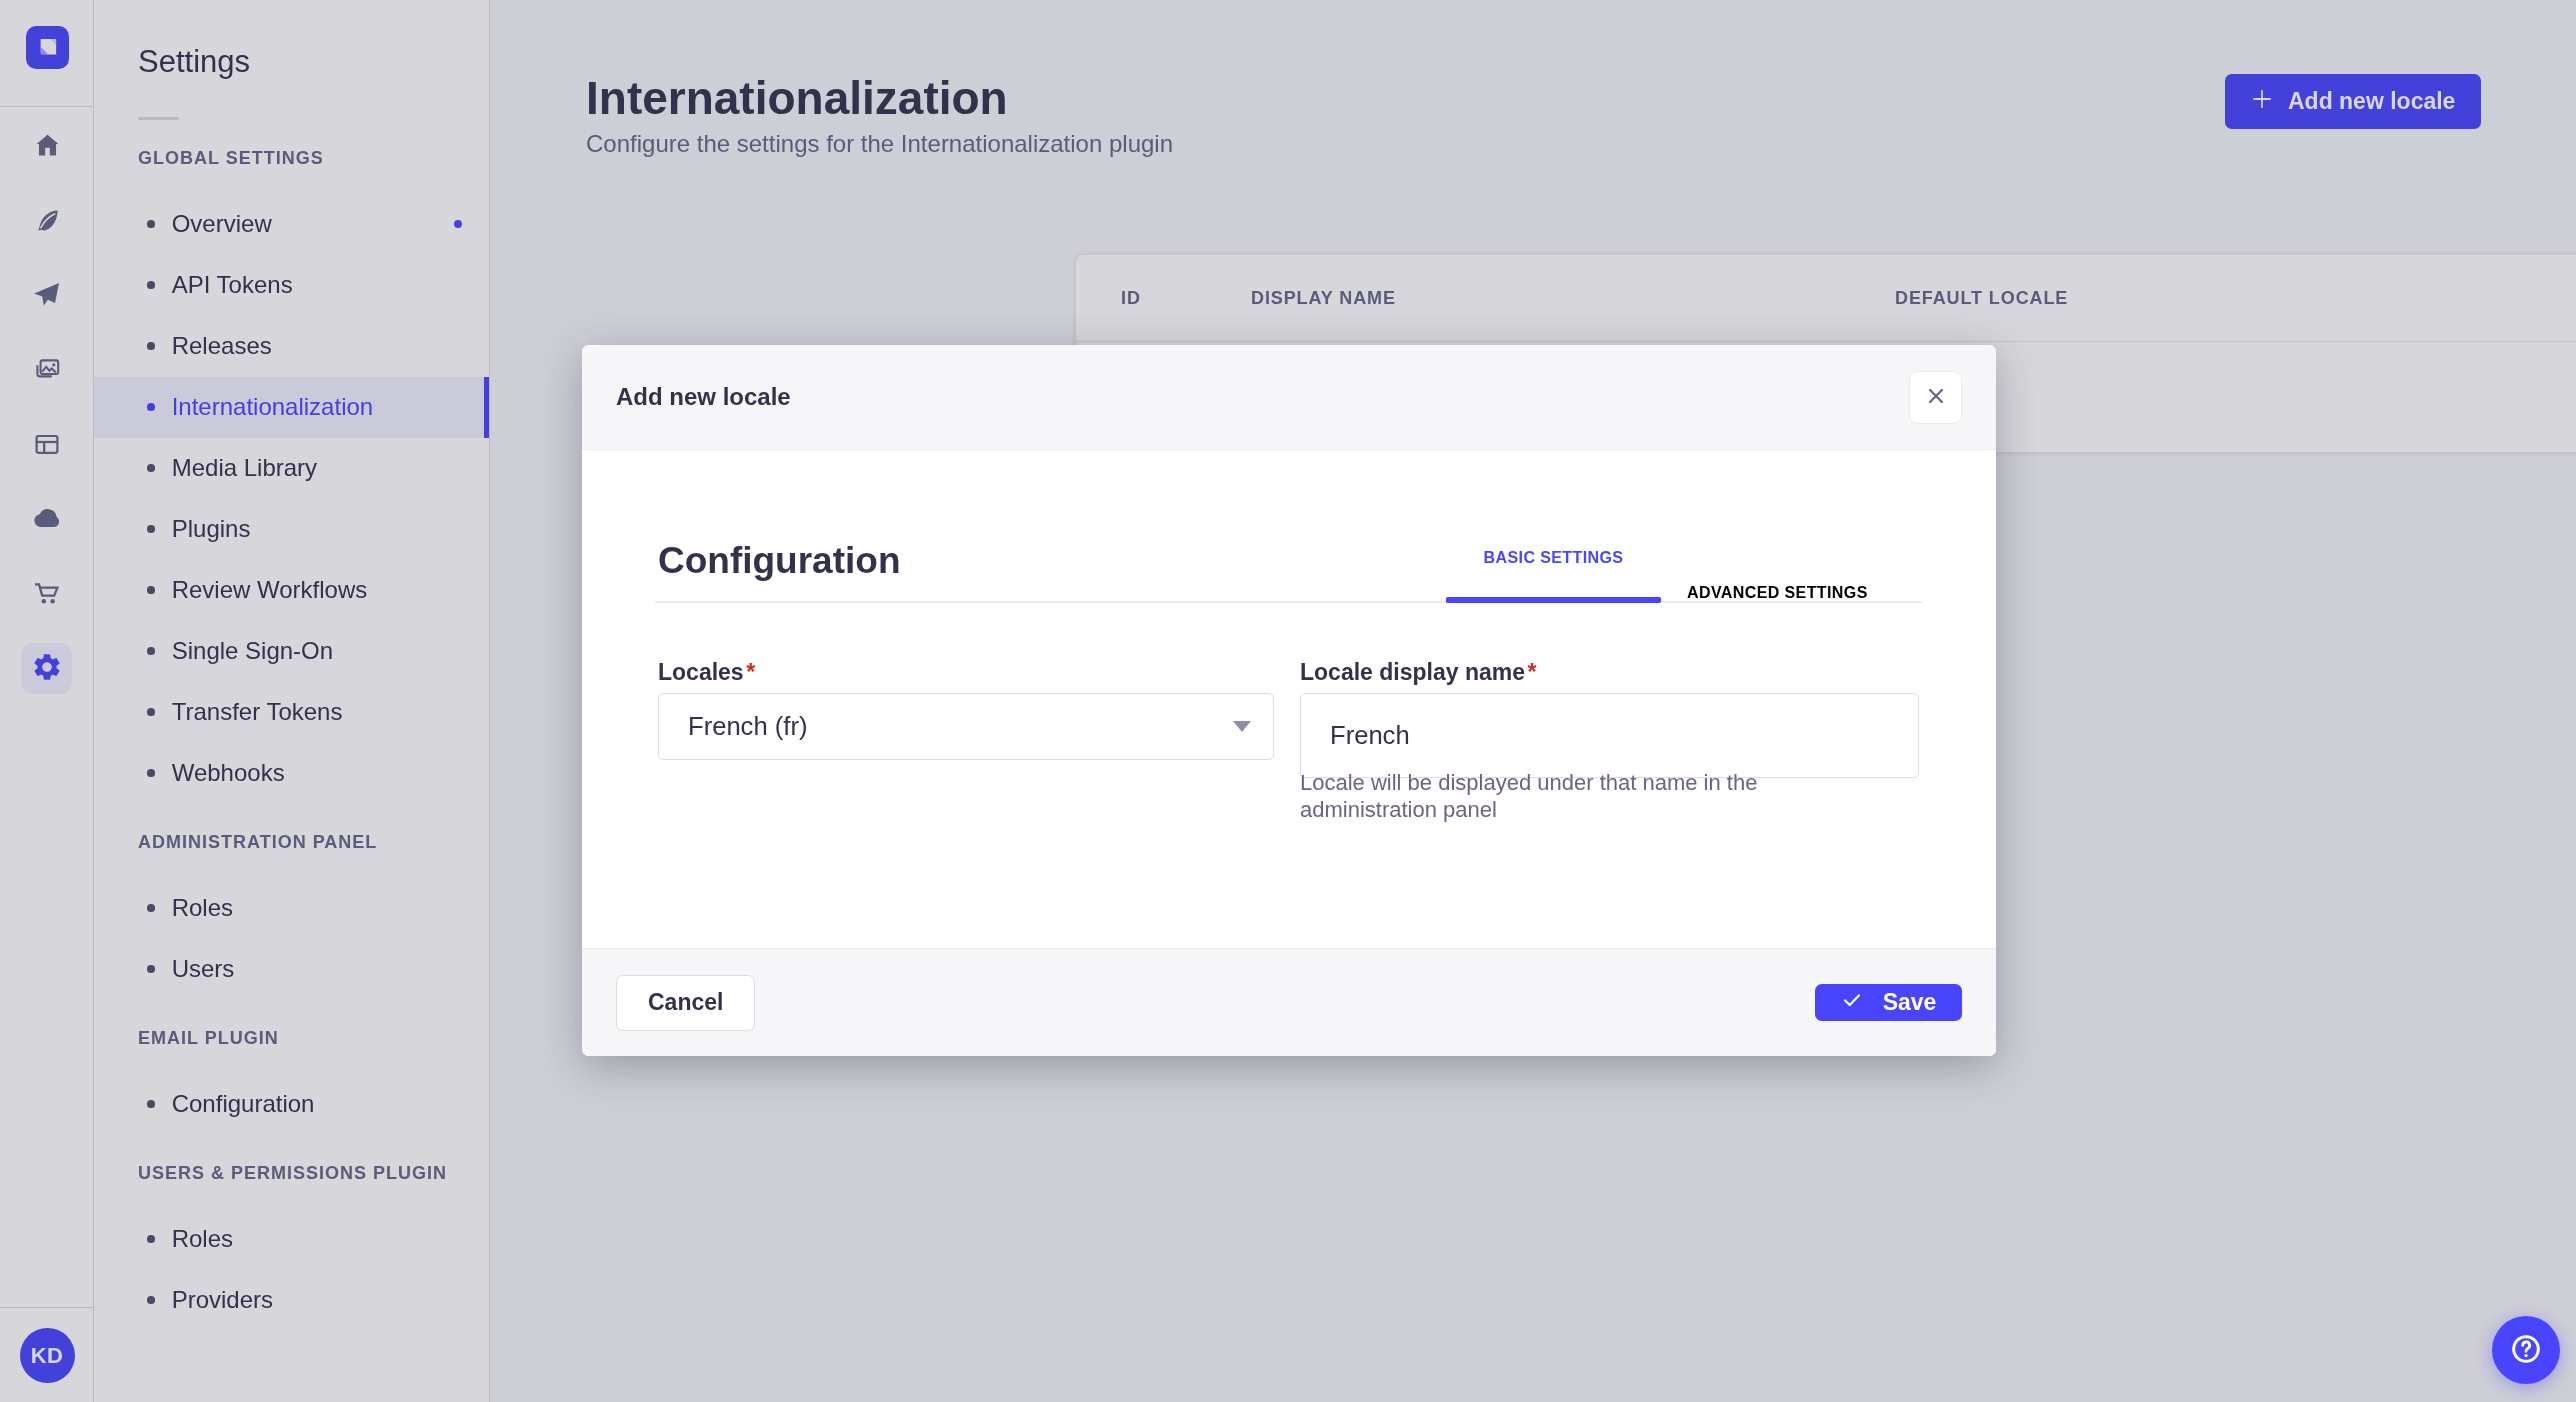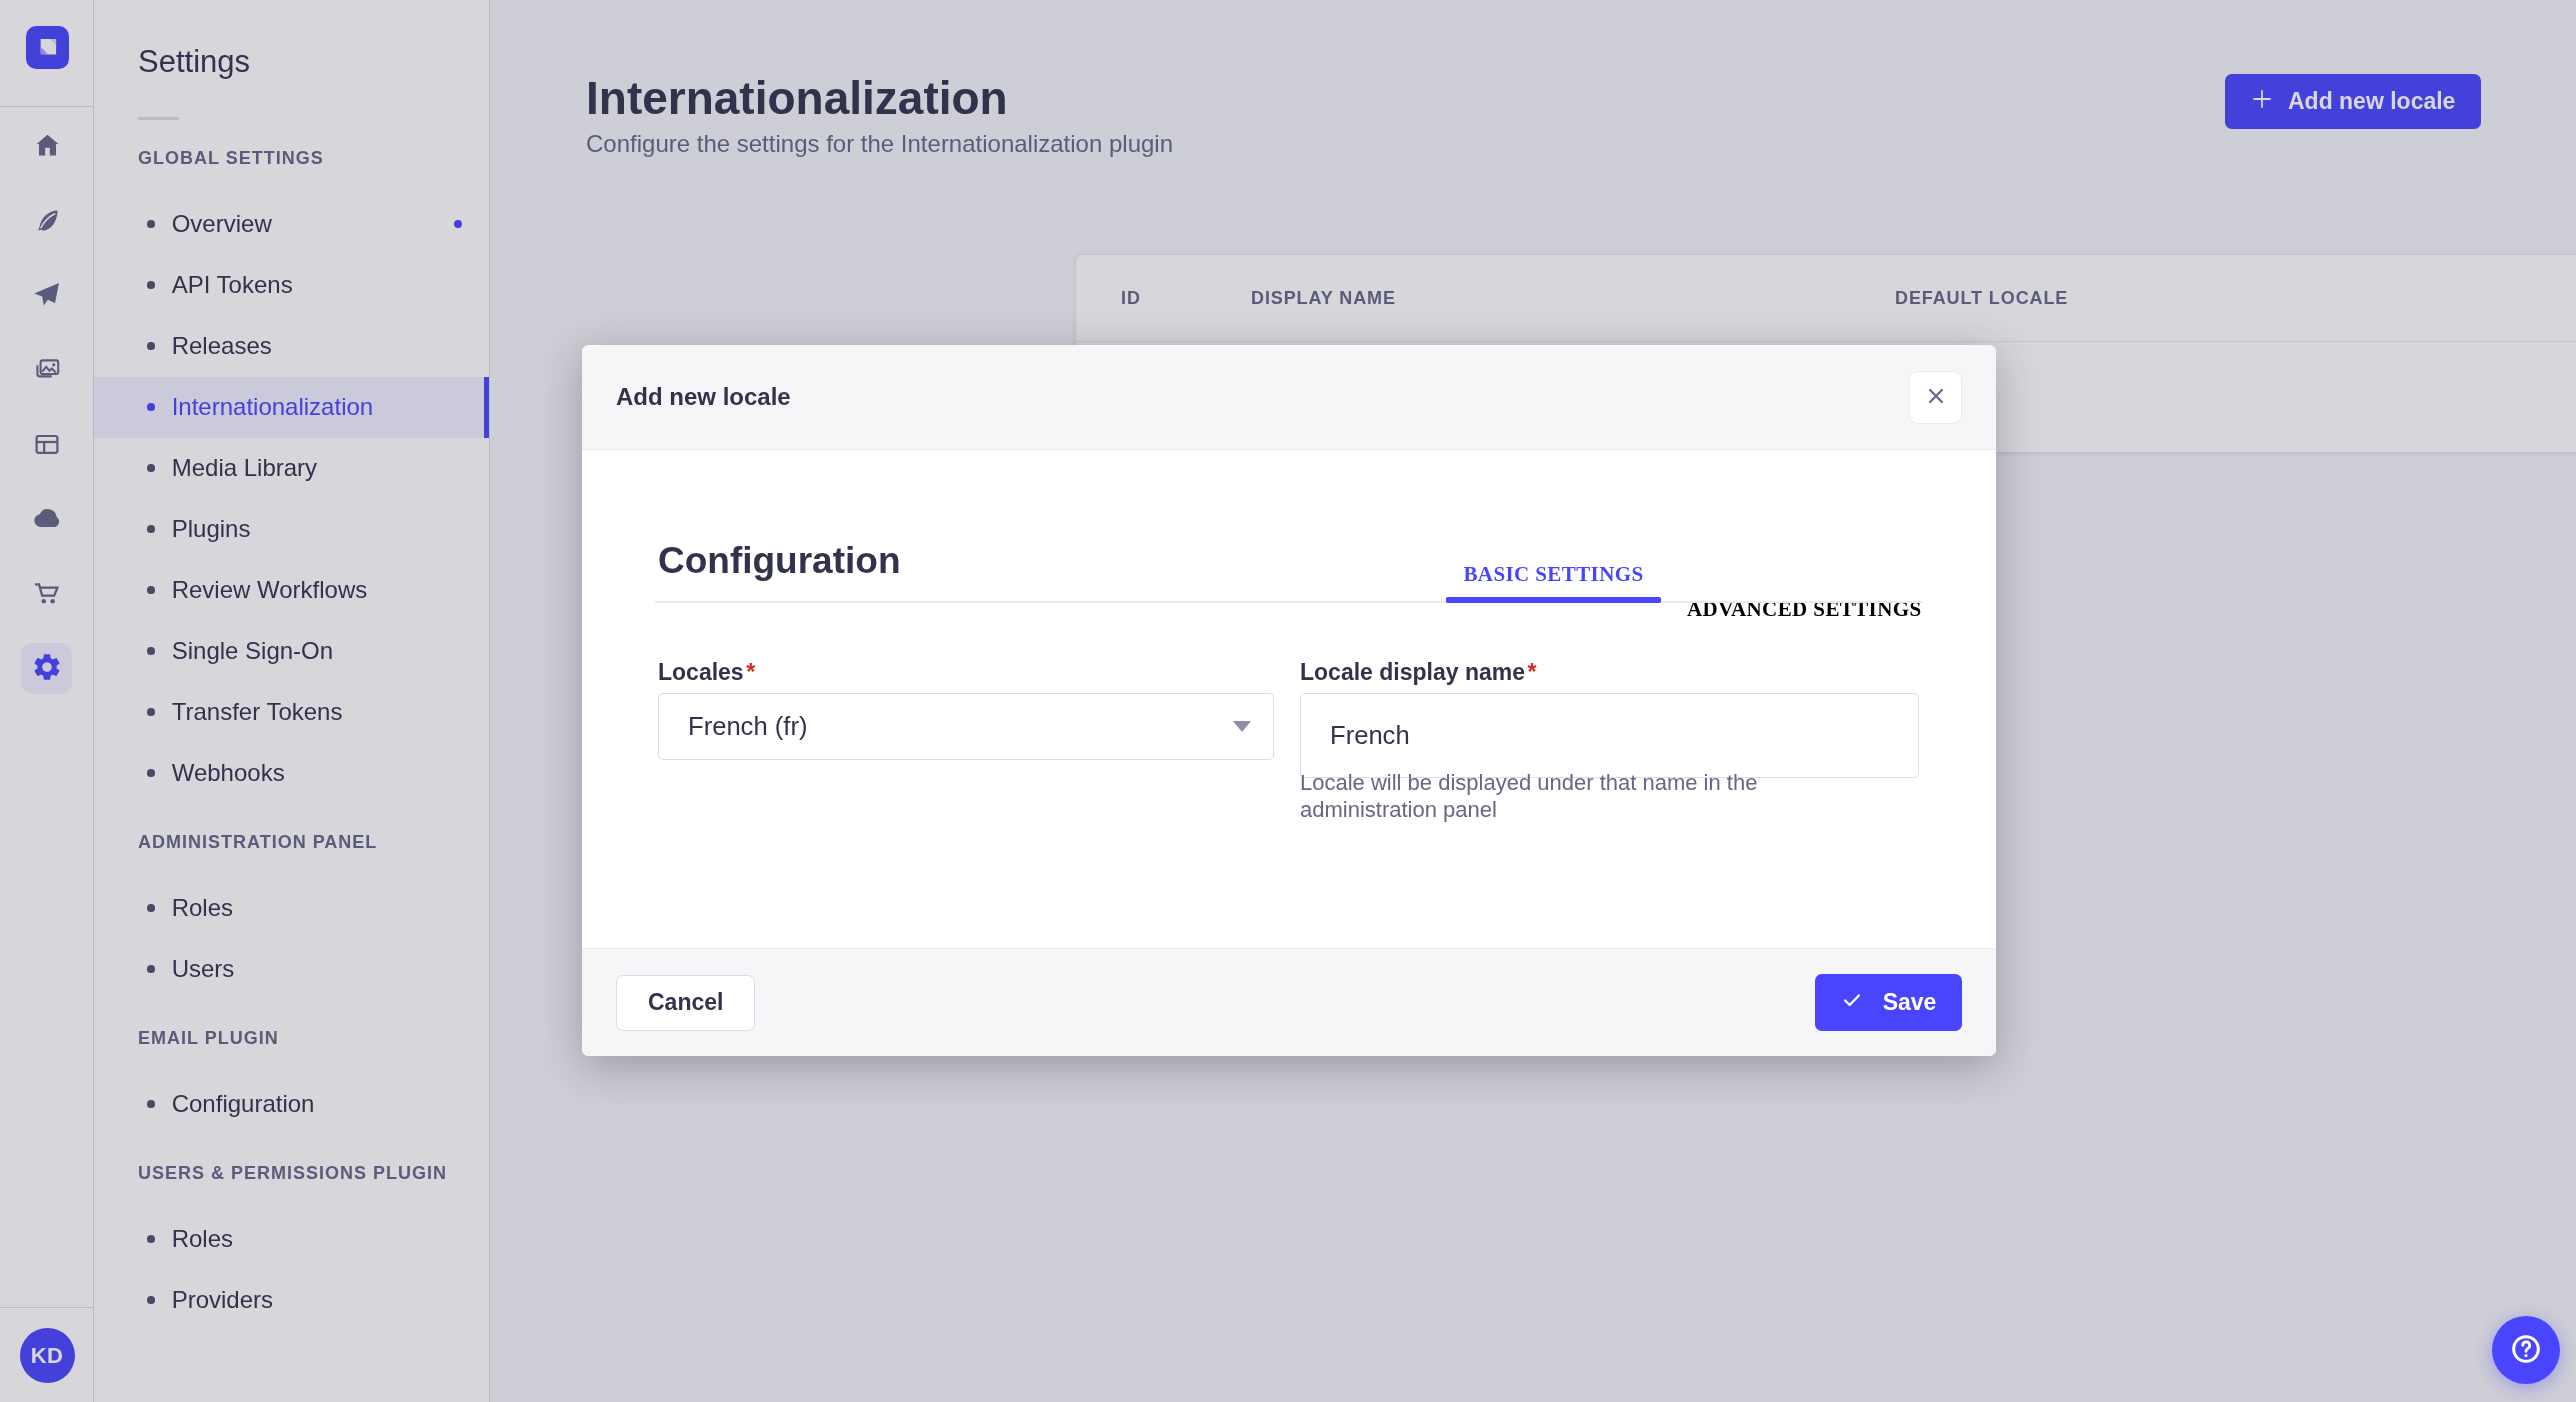--- a/index.html
+++ b/index.html
@@ -40,35 +40,35 @@
   .table-row { position:relative; height:108px; }
 
   
   .overlay { position:fixed; inset:0; background:rgba(50,50,77,.2); z-index:50; }
   .modal { position:fixed; left:582px; top:345px; width:1414px; height:711px; background:#fff; border-radius:6.8px; box-shadow:0 10.2px 43px rgba(33,33,52,.3); z-index:100; }
   .modal-header { height:105px; background:#f6f6f9; border-bottom:1.7px solid #eaeaef; border-radius:6.8px 6.8px 0 0; display:flex; align-items:center; justify-content:space-between; padding:0 34px; }
   .modal-title { font-size:24px; font-weight:600; color:#32324d; }
   .close-btn { width:53px; height:53px; background:#fff; border:1.7px solid #eaeaef; border-radius:8.5px; display:flex; align-items:center; justify-content:center; cursor:pointer; }
   .modal-body { position:relative; height:497px; }
   .config-title { position:absolute; left:76px; top:90px; font-size:37px; font-weight:700; color:#32324d; }
-  .tab { position:absolute; top:112px; font-size:21px; font-weight:700; letter-spacing:0.4px; cursor:pointer;font-family:Liberation Serif, serif; }
+  .tab { position:absolute; top:99px; font-size:16px; font-weight:700; letter-spacing:0.4px; cursor:pointer; }
   .tab-basic { left:864px; width:215px; text-align:center; color:#4945ff; }
   .tab-advanced { left:1105px; color:#000000; font-weight:600;margin-top:35px; }
   .body-divider { position:absolute; left:73px; width:1267px; top:151px; height:1.7px; background:#eaeaef; }
   .tab-underline { position:absolute; left:864px; top:147px; width:215px; height:6px; background:#4945ff; border-radius:1.7px; }
   .field-label { position:absolute; top:208px; font-size:23px; font-weight:600; color:#32324d; line-height:28px; }
   .label-locales { left:76px; } .label-display-name { left:718px; }
   .req { color:#d02b20; margin-left:2.6px; }
   .select-box { position:absolute; left:76px; top:243px; width:616px; height:67px; border:1.7px solid #dcdce4; border-radius:5.1px; background:#fff; display:flex; align-items:center; justify-content:space-between; padding:0 22px 0 29px; font-size:25.6px; color:#32324d; cursor:pointer; }
   .caret { width:0; height:0; border-left:9.4px solid transparent; border-right:9.4px solid transparent; border-top:11px solid #8e8ea9; }
   .input-box { position:absolute; left:718px; top:243px; width:619px; height:85px; border:1.7px solid #dcdce4; border-radius:5.1px; background:#fff; padding-left:29px; font-size:25.6px; color:#32324d; font-family:inherit; outline:none; }
   .helper { position:absolute; left:718px; top:319px; width:596px; font-size:22px; line-height:27px; color:#666687; }
   .modal-footer { position:absolute; left:0; right:0; bottom:0; height:108px; background:#f6f6f9; border-top:1.7px solid #eaeaef; border-radius:0 0 6.8px 6.8px; display:flex; align-items:center; justify-content:space-between; padding:0 34px; }
   .cancel-btn { height:56px; padding:12px 31px; background:#fff; border:1.7px solid #dcdce4; border-radius:6.8px; font-size:23px; font-weight:600; color:#32324d; font-family:inherit; cursor:pointer; }
-  .save-btn { height:57px; padding:0 25.6px; background:#4945ff; border:none; border-radius:6.8px; font-size:23px; font-weight:600; color:#fff; font-family:inherit; display:flex; align-items:center; gap:20px; cursor:pointer; }
+  .save-btn { height:37px; padding:0 25.6px; background:#4945ff; border:none; border-radius:6.8px; font-size:23px; font-weight:600; color:#fff; font-family:inherit; display:flex; align-items:center; gap:20px; cursor:pointer; }
 
   .help-btn { position:fixed; left:2492px; top:1316px; width:68px; height:68px; border-radius:50%; background:#4945ff; border:none; z-index:120; display:flex; align-items:center; justify-content:center; box-shadow:0 3.4px 17px rgba(73,69,255,.4); cursor:pointer; }
 </style>
 </head>
 <body>
 
 <nav class="rail">
   <div class="rail-top">
     <div class="logo">
       <svg width="43" height="43" viewBox="0 0 50 50">

